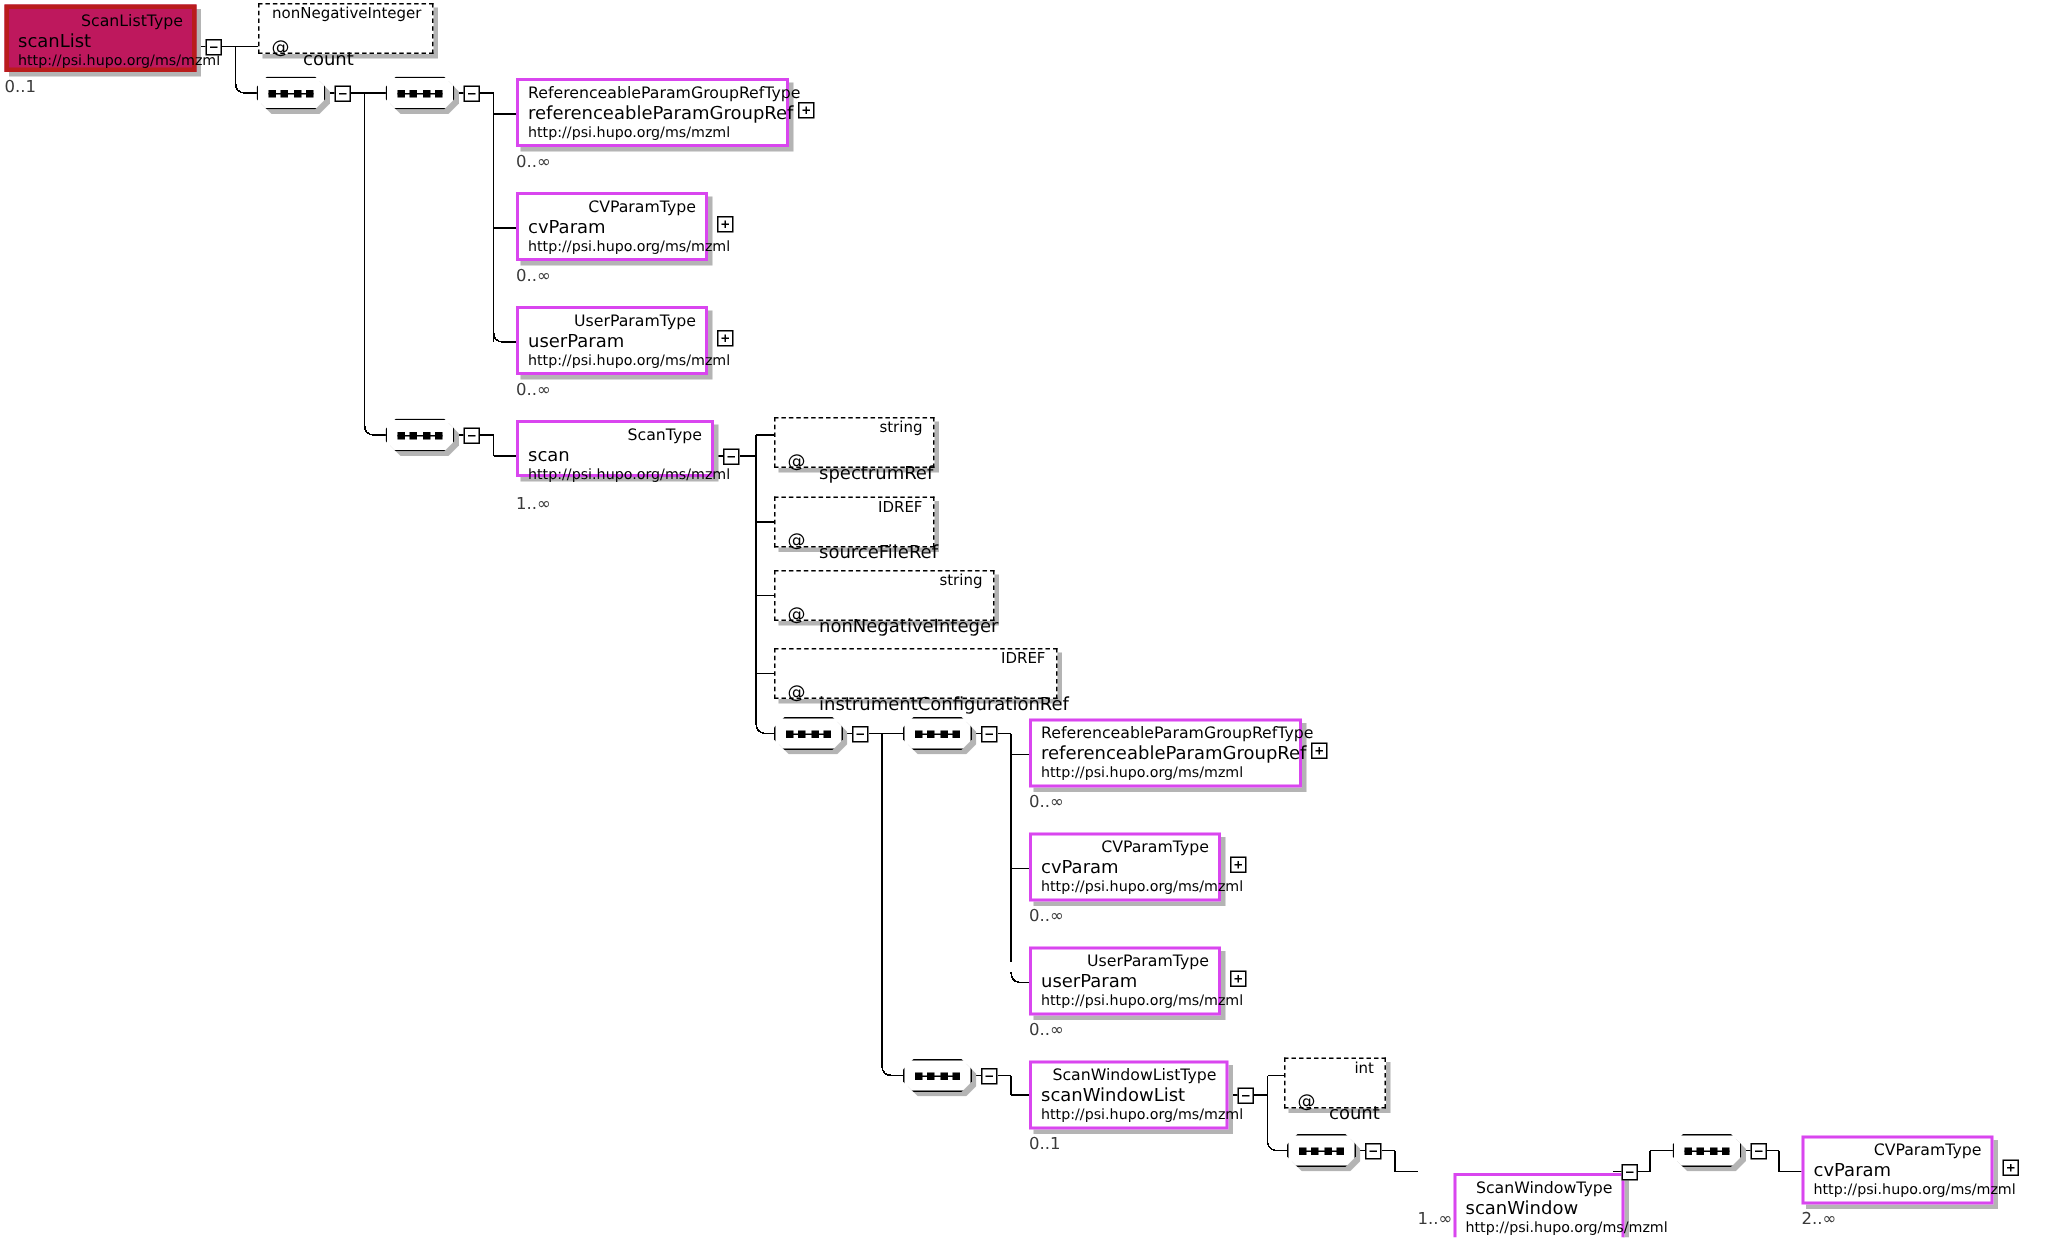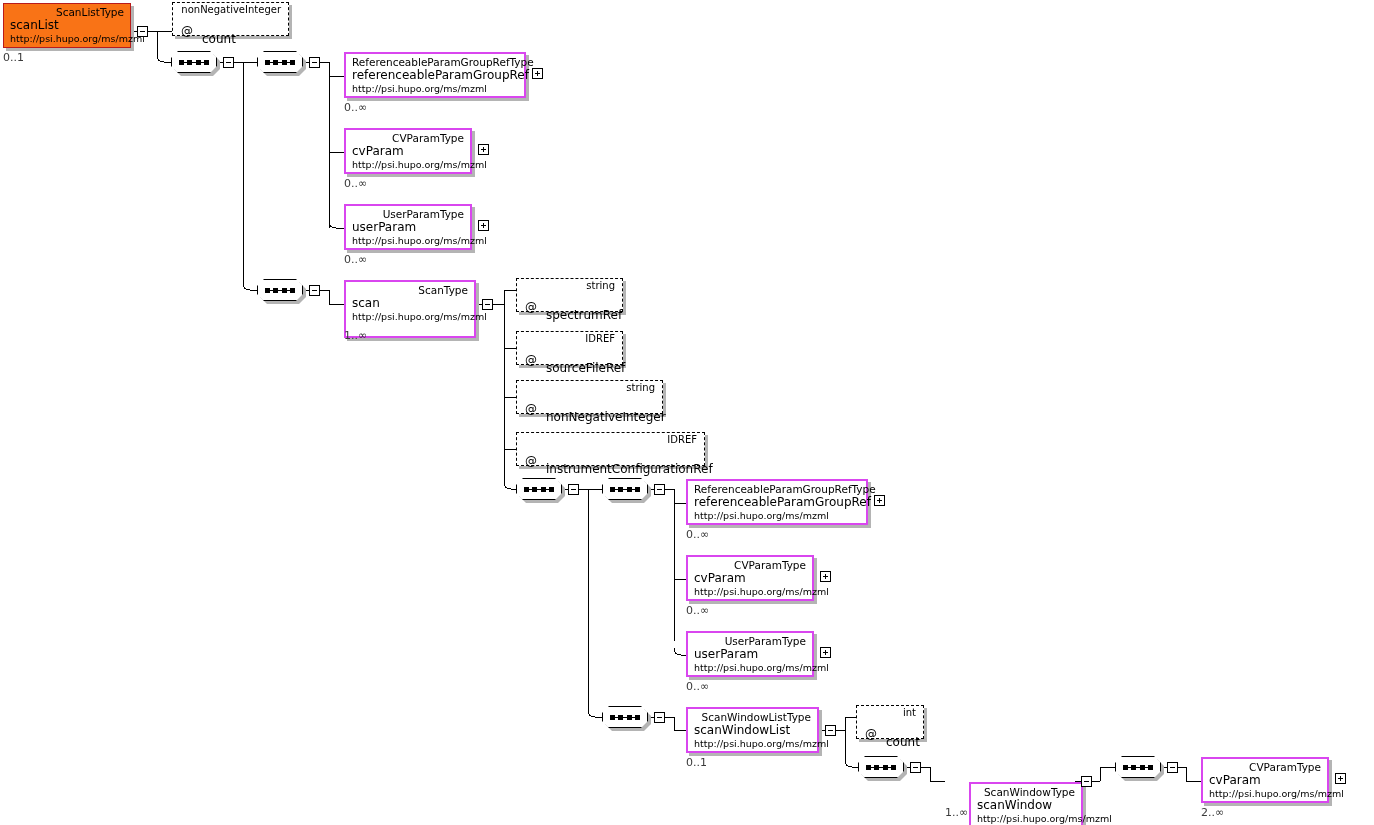--- a/index.html
+++ b/index.html
@@ -25,22 +25,22 @@
   
   .node{
     position:absolute;
     box-sizing:border-box;
     background:#ffffff;
     border:2px solid #d946ef;
     box-shadow:3px 3px 0 0 #b4b4b4;
     padding:2px 6px 2px 6px;
   }
   .node.root{
-    background:#f97316;
-    border:1px solid #b91c1c;
+    background:#be185d;
+    border:3px solid #b91c1c;
     box-shadow:3px 3px 0 0 #b4b4b4;
   }
   .node.attr{
     border:1px dashed #000000;
     padding:0;
   }
   .node .type{
     display:block;
     text-align:right;
     font-size:10.5px;
@@ -329,21 +329,21 @@
     <div class="bar"></div>
     <div class="dots">
         <i></i>
         <i></i>
         <i></i>
         <i></i>
       </div>
   </div>
   <div class="tog" style="left:309px;top:285px;"></div>
 
-  <div class="node" style="left:344px;top:280px;width:132px;height:58px;">
+  <div class="node" style="left:344px;top:280px;width:132px;height:38px;">
     <span class="type">ScanType</span>
     <span class="nm">scan</span>
     <span class="ns">http://psi.hupo.org/ms/mzml</span>
   </div>
   <div class="card" style="left:344px;top:330px;width:132px;">1..∞</div>
   <div class="tog" style="left:482px;top:299px;"></div>
 
   <div class="node attr" style="left:516px;top:278px;width:107px;height:34px;">
     <span class="type">string</span>
     <span class="arow">

